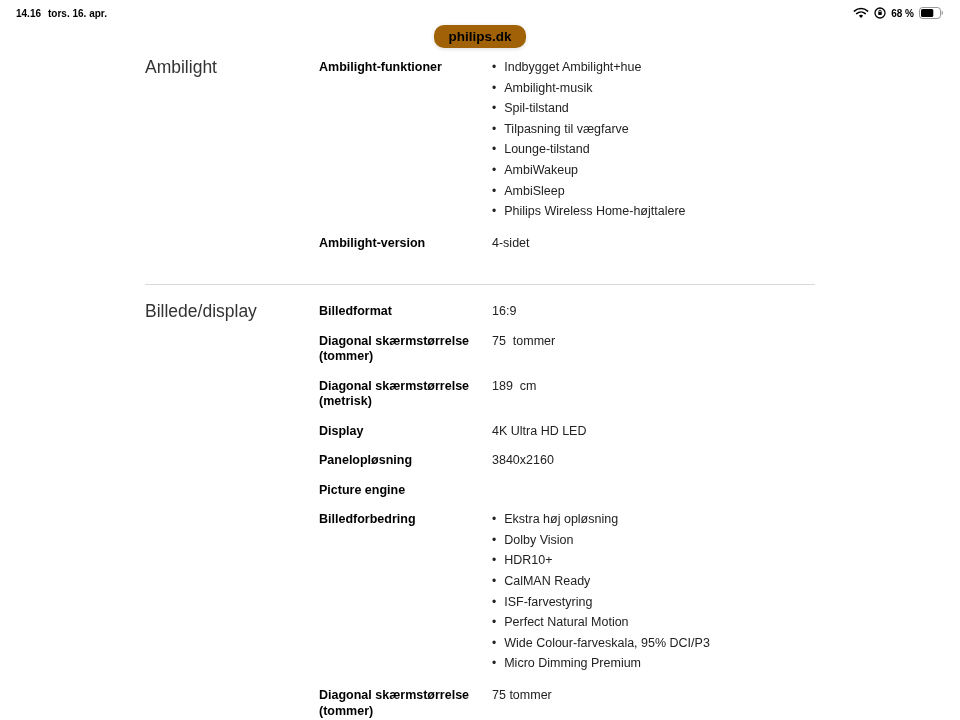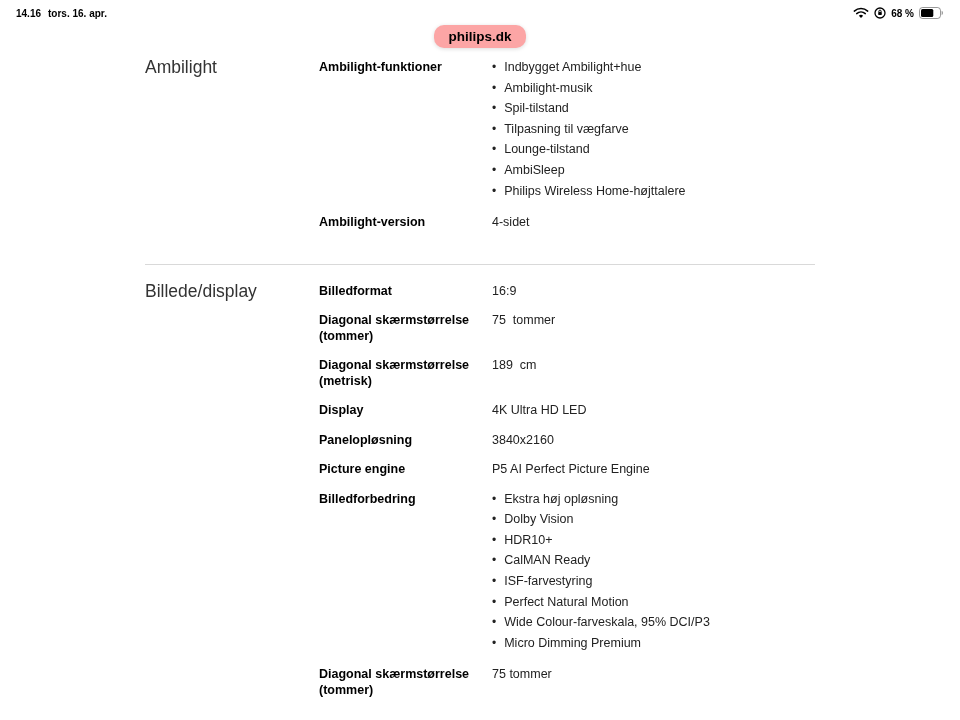--- a/index.html
+++ b/index.html
@@ -30,21 +30,21 @@
   .title-bar {
     height:32px;
     display:flex;
     justify-content:center;
     align-items:center;
   }
   .site-title {
     font-size:13.5px;
     font-weight:700;
     color:#000;
-    background:#fca5a5;
+    background:#a16207;
     padding:4px 14px;
     border-radius:10px;
     box-shadow:0 1px 4px rgba(0,0,0,0.14);
     cursor:default;
   }
   
   .content { padding:8px 145px 0 145px; }
   .spec-section { display:flex; }
   .spec-section.first { padding-top:0; }
   .spec-section.follow { padding-top:19px; }
@@ -132,21 +132,21 @@
 <div class="title-bar">
   <span class="site-title">philips.dk</span>
 </div>
 
 <div class="content" id="spec-table">
     <section class="spec-section first">
       <div class="section-title">Ambilight</div>
       <div class="rows">
         <div class="spec-row">
           <div class="spec-label">Ambilight-funktioner</div>
-          <div class="spec-value"><ul class="bullets"><li>Indbygget Ambilight+hue</li><li>Ambilight-musik</li><li>Spil-tilstand</li><li>Tilpasning til vægfarve</li><li>Lounge-tilstand</li><li>AmbiSleep</li><li>Philips Wireless Home-højttalere</li></ul></div>
+          <div class="spec-value"><ul class="bullets"><li>Indbygget Ambilight+hue</li><li>Ambilight-musik</li><li>Spil-tilstand</li><li>Tilpasning til vægfarve</li><li>Lounge-tilstand</li><li>AmbiWakeup</li><li>AmbiSleep</li><li>Philips Wireless Home-højttalere</li></ul></div>
         </div>
         <div class="spec-row">
           <div class="spec-label">Ambilight-version</div>
           <div class="spec-value">4-sidet</div>
         </div>
       </div>
     </section>
     <hr class="divider">
     <section class="spec-section follow">
       <div class="section-title">Billede/display</div>
@@ -166,21 +166,20 @@
         <div class="spec-row">
           <div class="spec-label">Display</div>
           <div class="spec-value">4K Ultra HD LED</div>
         </div>
         <div class="spec-row">
           <div class="spec-label">Panelopløsning</div>
           <div class="spec-value">3840x2160</div>
         </div>
         <div class="spec-row">
           <div class="spec-label">Picture engine</div>
-          <div class="spec-value">P5 AI Perfect Picture Engine</div>
         </div>
         <div class="spec-row">
           <div class="spec-label">Billedforbedring</div>
           <div class="spec-value"><ul class="bullets"><li>Ekstra høj opløsning</li><li>Dolby Vision</li><li>HDR10+</li><li>CalMAN Ready</li><li>ISF-farvestyring</li><li>Perfect Natural Motion</li><li>Wide Colour-farveskala, 95% DCI/P3</li><li>Micro Dimming Premium</li></ul></div>
         </div>
         <div class="spec-row">
           <div class="spec-label">Diagonal skærmstørrelse (tommer)</div>
           <div class="spec-value">75 tommer</div>
         </div>
       </div>

